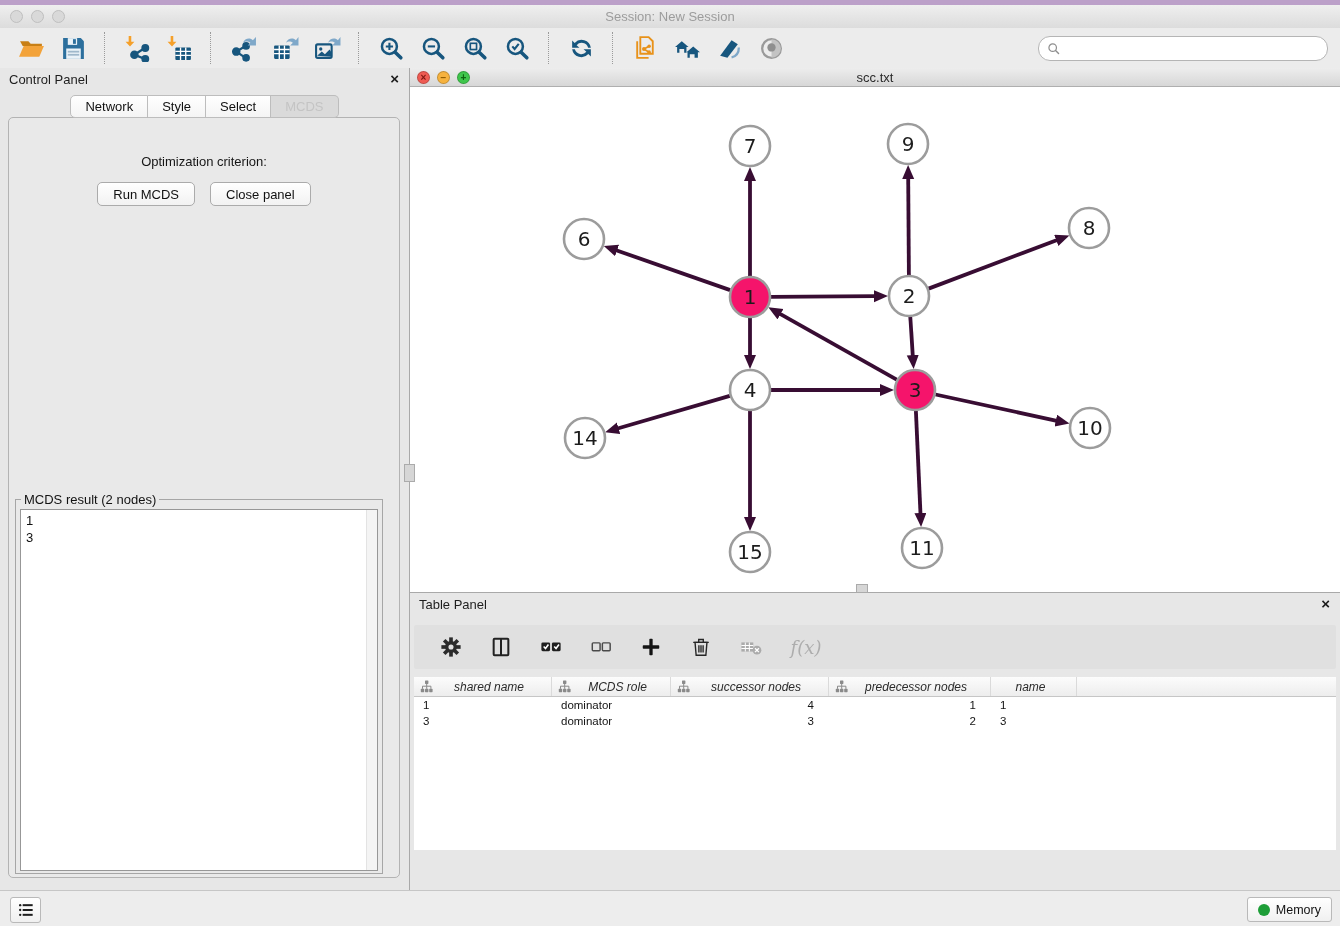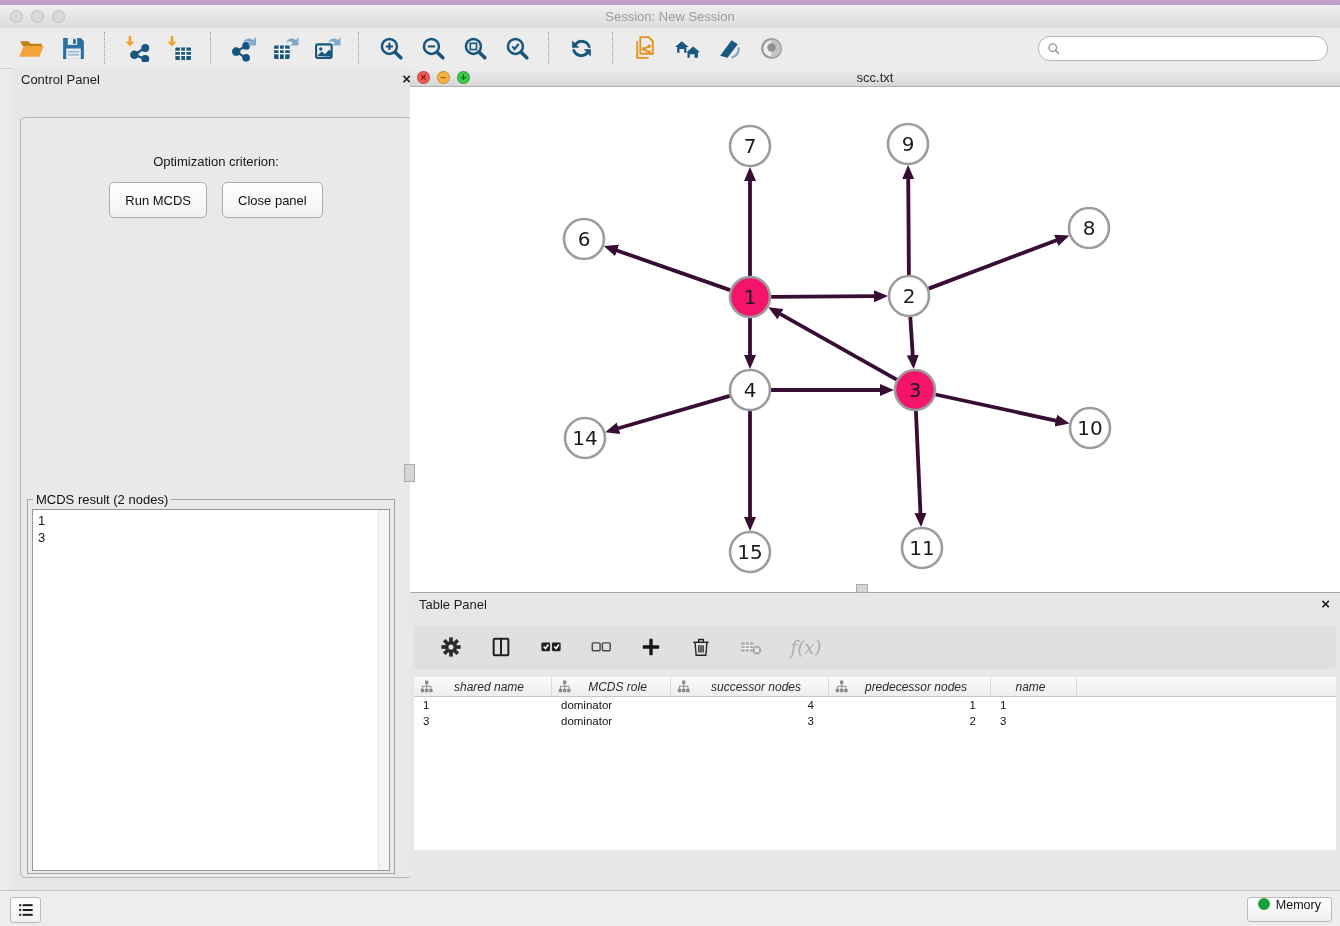--- a/index.html
+++ b/index.html
@@ -22,21 +22,21 @@
   .tb-btn{background:none;border:none;padding:0;margin:0 6px;width:30px;height:30px;cursor:default;}
   .tb-ic{display:block;width:27px;height:27px;margin:auto;}
   .tb-ic svg{width:100%;height:100%;}
   .tb-sep{width:1px;height:32px;margin:0 10px;border-left:1px dotted #9A9A9A;}
   .searchbox{position:absolute;right:12px;top:8px;width:288px;height:23px;background:#fff;
     border:1px solid #B5B5B5;border-radius:12px;display:flex;align-items:center;}
   .searchbox .mag{width:14px;height:14px;margin-left:8px;}
   .searchbox input{flex:1;border:none;outline:none;background:transparent;font-size:13px;height:18px;margin:0 8px 0 4px;}
   
   .main{position:absolute;left:0;top:68px;width:1340px;height:822px;}
-  .control-panel{position:absolute;left:12px;top:0;width:410px;height:822px;background:#E7E7E7;
+  .control-panel{position:absolute;left:0;top:0;width:410px;height:822px;background:#E7E7E7;
     border-right:1px solid #A9A9A9;box-sizing:border-box;}
   .right-col{position:absolute;left:410px;top:0;width:930px;height:822px;}
   
   .panel-header{position:relative;height:25px;}
   .panel-header .ph-title{position:absolute;left:9px;top:4px;font-size:13px;color:#1E1E1E;}
   .ph-icons{position:absolute;right:10px;top:4px;display:flex;gap:9px;align-items:center;}
   .ph-float{width:12px;height:12px;}
   .ph-close{font-size:15px;font-weight:bold;color:#1C1C1C;line-height:12px;}
   .ph-btn{background:none;border:none;padding:0;cursor:default;}
   
@@ -49,21 +49,21 @@
   
   .cp-tabs{position:absolute;left:0;top:27px;width:100%;z-index:2;}
   .cp-box{position:absolute;left:8px;top:49px;width:392px;bottom:12px;background:#E9E9E9;
     border:1px solid #B3B3B3;border-radius:5px;box-sizing:border-box;}
   .opt-label{margin-top:36px;text-align:center;font-size:13px;color:#161616;}
   .dropdown{position:relative;margin:9px auto 0;width:308px;height:22px;background:#fff;
     border:1px solid #ABABAB;border-radius:5px;font-size:13px;line-height:22px;color:#111;
     padding-left:12px;box-sizing:border-box;text-align:left;display:block;}
   .dd-stepper{position:absolute;right:7px;top:2px;width:10px;height:18px;}
   .btn-row{margin-top:13px;display:flex;justify-content:center;gap:15px;}
-  .cp-btn{height:36px;padding:0 15px;font-size:13px;color:#111;background:linear-gradient(#FFFFFF,#F2F2F2);
+  .cp-btn{height:24px;padding:0 15px;font-size:13px;color:#111;background:linear-gradient(#FFFFFF,#F2F2F2);
     border:1px solid #ABABAB;border-radius:5px;cursor:default;}
   .result-fieldset{position:absolute;left:6px;right:16px;top:374px;bottom:3px;margin:0;
     border:1px solid #A6A6A6;border-radius:0;padding:2px 4px 2px 4px;}
   .result-fieldset legend{font-size:13px;color:#121212;padding:0 3px;margin-left:1px;}
   .result-area{position:relative;width:100%;height:100%;background:#fff;border:1px solid #979797;
     box-sizing:border-box;overflow:hidden;}
   .res-line{font-size:13px;color:#111;line-height:17px;padding-left:5px;}
   .result-area .res-lines{padding-top:2px;}
   .res-scroll{position:absolute;right:0;top:0;bottom:0;width:10px;background:#F4F4F4;border-left:1px solid #E3E3E3;}
   
@@ -111,21 +111,21 @@
   .td.L{padding-left:9px;text-align:left;}
   .td.R{padding-right:15px;text-align:right;}
   .tp-tabs{position:absolute;left:0;right:0;top:273px;}
   
   .statusbar{position:absolute;left:0;top:890px;width:1340px;height:36px;background:#EDEDED;
     border-top:1px solid #C6C6C6;box-sizing:border-box;}
   .sb-left{position:absolute;left:10px;top:6px;width:31px;height:26px;background:linear-gradient(#FFFFFF,#F0F0F0);
     border:1px solid #B9B9B9;border-radius:3px;padding:0;}
   .sb-left svg{width:20px;height:20px;display:block;margin:auto;}
   .sb-mem{position:absolute;right:8px;top:6px;height:25px;background:linear-gradient(#FFFFFF,#F0F0F0);
-    border:1px solid #B9B9B9;border-radius:3px;display:flex;align-items:flex-start;gap:6px;padding:0 10px;cursor:default;}
+    border:1px solid #B9B9B9;border-radius:3px;display:flex;align-items:center;gap:6px;padding:0 10px;cursor:default;}
   .mem-dot{width:12px;height:12px;border-radius:50%;background:#1E9E38;}
   .sb-mem span.lbl{font-size:12.5px;color:#111;}
 </style>
 </head>
 <body>
 
 <div id="app">
 
   <div class="top-strip"></div>
 
@@ -285,20 +285,26 @@
     <div class="control-panel">
       <div class="panel-header">
         <span class="ph-title">Control Panel</span>
         <span class="ph-icons">
           <button class="ph-btn"><span class="ph-float" id="cp-float"><svg viewBox="0 0 12 12">
                   <rect x="1.5" y="1.5" width="9" height="9" fill="none" stroke="#2E2E2E" stroke-width="1.6"></rect>
                 </svg></span></button>
           <button class="ph-btn"><span class="ph-close">×</span></button>
         </span>
       </div>
+      <div class="cp-tabs seg-row" id="cp-tabs">
+          <button class="seg">Network</button>
+          <button class="seg">Style</button>
+          <button class="seg">Select</button>
+          <button class="seg seg-active">MCDS</button>
+        </div>
       <div class="cp-box">
         <div class="opt-label">Optimization criterion:</div>
         <div class="btn-row">
           <button class="cp-btn">Run MCDS</button>
           <button class="cp-btn">Close panel</button>
         </div>
         <fieldset class="result-fieldset">
           <legend>MCDS result (2 nodes)</legend>
           <div class="result-area">
             <div class="res-lines" id="result-lines">

